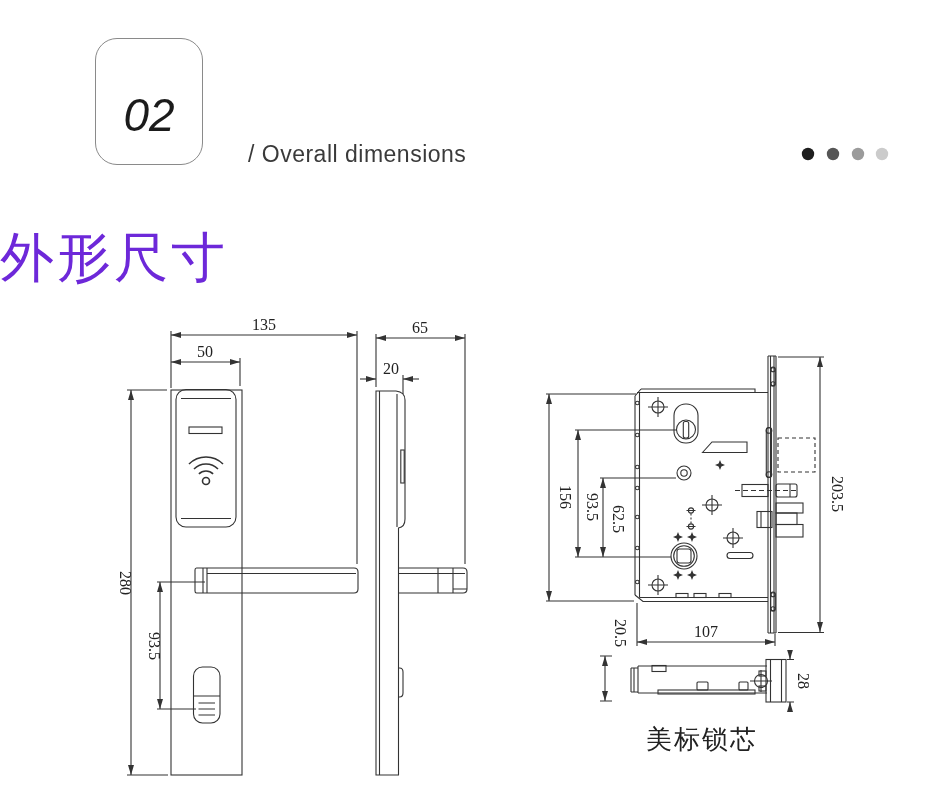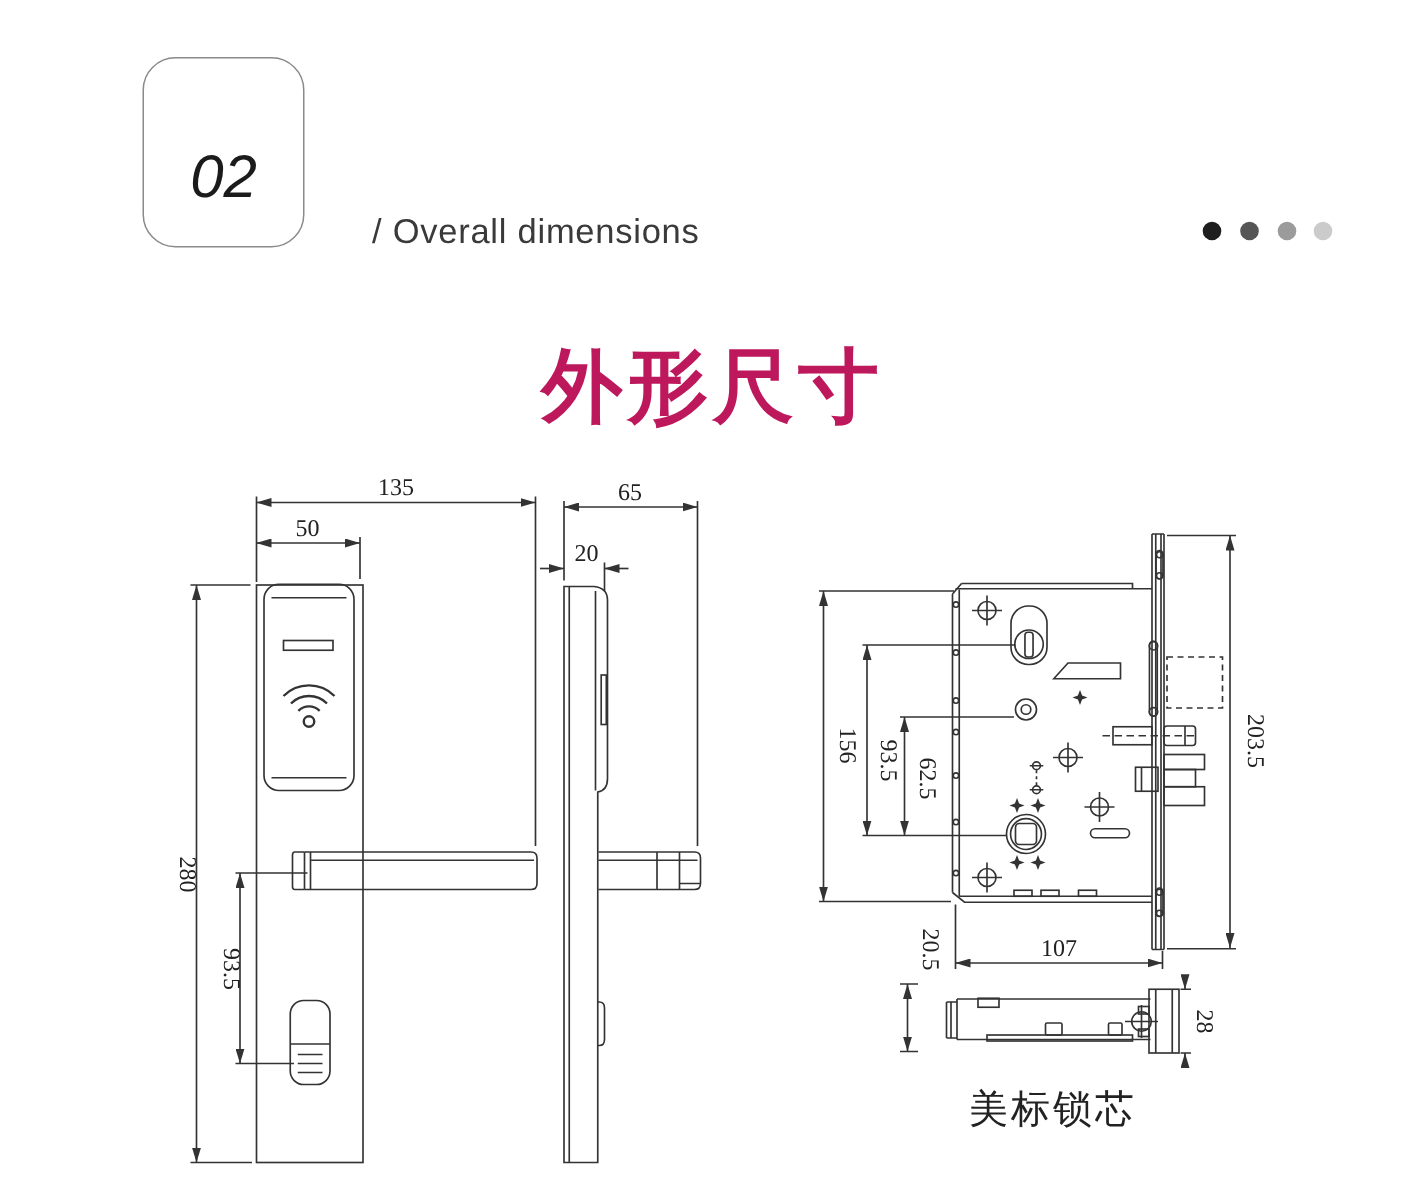--- a/index.html
+++ b/index.html
@@ -1,27 +1,27 @@
 <!DOCTYPE html>
 <html><head>
 <meta charset="utf-8">
 <style>
   html,body{margin:0;padding:0;background:#fff;}
   #page{position:relative;width:950px;height:802px;background:#ffffff;overflow:hidden;
         font-family:"Liberation Sans",sans-serif;}
   .section-box{position:absolute;left:95px;top:38px;width:108px;height:127px;
         border:1.5px solid #8a8a8a;border-radius:22px;display:flex;justify-content:center;
         align-items:flex-end;box-sizing:border-box;padding-bottom:26px;}
-  .section-box span{font-style:italic;font-size:40px;color:#1b1b1b;line-height:1;
+  .section-box span{font-style:italic;font-size:46px;color:#1b1b1b;line-height:1;
         font-family:"Liberation Sans",sans-serif;}
   .section-label{position:absolute;left:248px;top:141px;font-size:23px;color:#3a3a3a;
         letter-spacing:0.5px;}
   .dots{position:absolute;left:796px;top:143px;}
-  .page-title{position:absolute;left:0;right:0;top:222px;text-align:center;
-        font-size:54px;font-weight:bold;color:#be185d;letter-spacing:3px;
+  .page-title{position:absolute;left:0;right:0;top:222px;
+        font-size:54px;font-weight:normal;color:#6d28d9;letter-spacing:3px;
         font-family:"DejaVu Sans",sans-serif;}
   svg.drawing{position:absolute;left:0;top:0;}
   .dim{font:16px "Liberation Serif",serif;fill:#222;stroke:none;}
   .cap{font:26px "DejaVu Sans",sans-serif;fill:#222;stroke:none;letter-spacing:2px;}
 </style>
 </head>
 <body>
 
 <div id="page">
 

